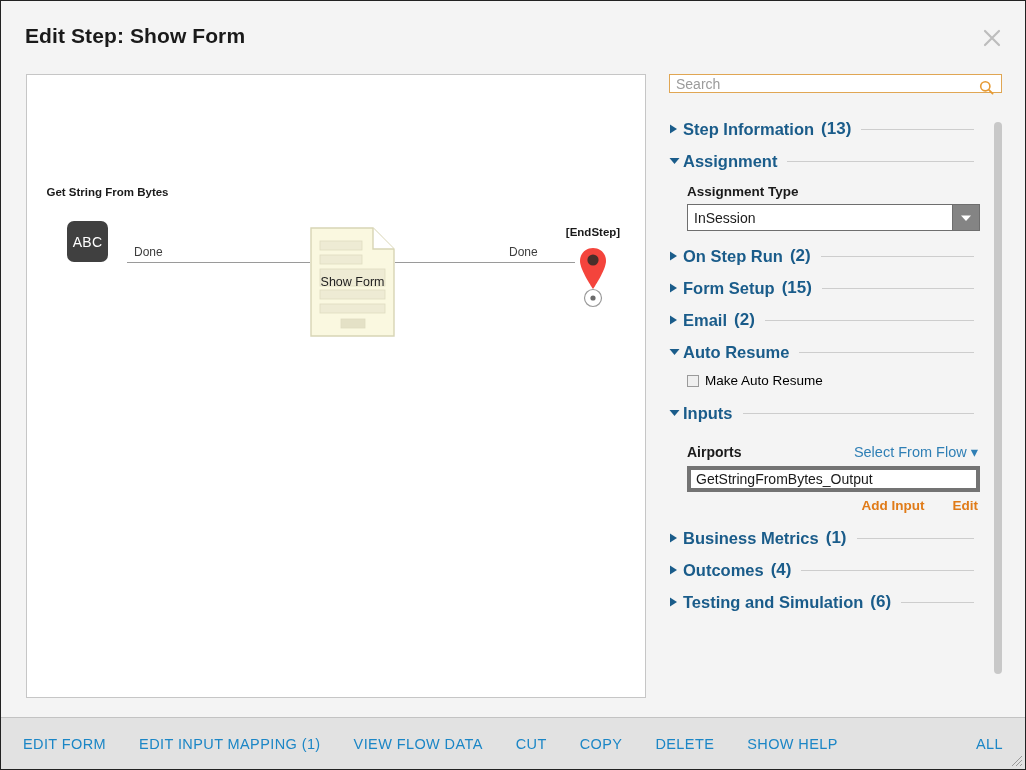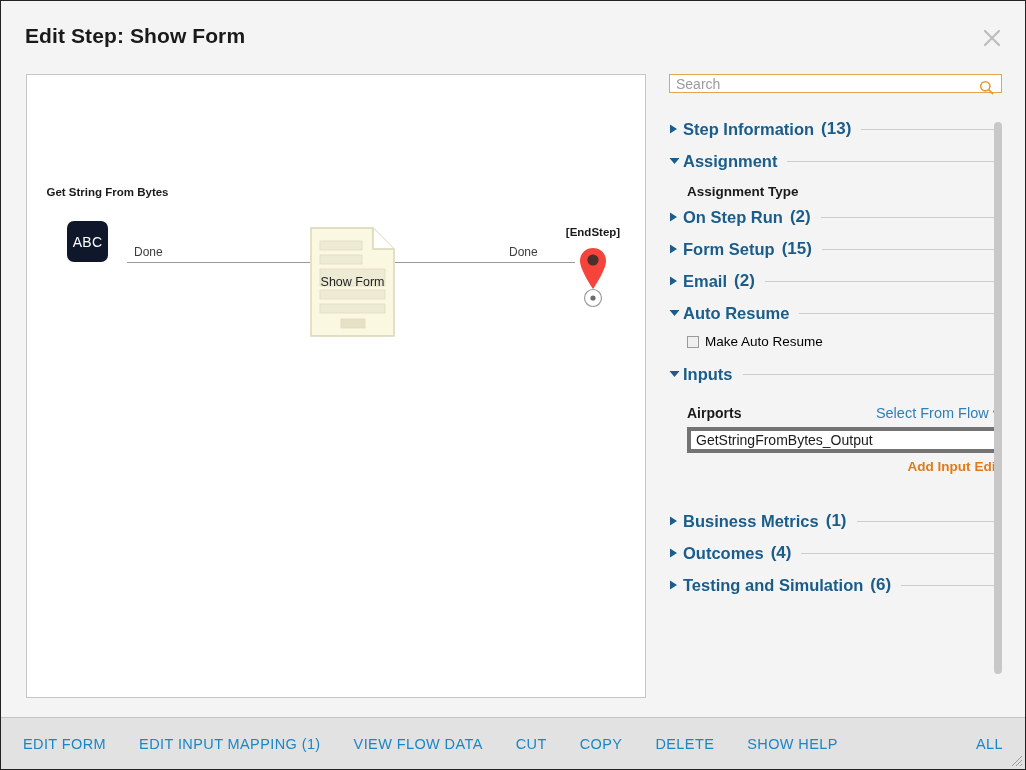--- a/index.html
+++ b/index.html
@@ -95,21 +95,21 @@
     text-align: center;
     font-size: 11.5px;
     font-weight: bold;
     color: #1a1a1a;
     line-height: 14px;
   }
   #abc-box {
     width: 41px;
     height: 41px;
     border-radius: 7px;
-    background: #0f172a;
+    background: #404040;
     color: #ffffff;
     font-size: 14px;
     display: flex;
     align-items: center;
     justify-content: center;
     letter-spacing: 0.3px;
   }
 
   
   #node-showform {
@@ -185,20 +185,21 @@
     position: absolute;
     right: 8px;
     top: 6px;
     pointer-events: none;
   }
 
   #props-scroll {
     position: relative;
     height: 578px;
     overflow: hidden;
+    padding-right: 22px;
   }
 
   .section-header {
     display: flex;
     align-items: center;
     gap: 0px;
     margin: 0 0 6px 0;
     cursor: pointer;
     height: 26px;
   }
@@ -312,22 +313,22 @@
     background: #ffffff;
     font-family: "Liberation Sans", sans-serif;
     font-size: 14px;
     color: #1a1a1a;
     padding: 0 5px;
     outline: none;
   }
   .link-row {
     display: flex;
     justify-content: flex-end;
-    gap: 4px;
-    margin: 6px 2px 34px 0;
+    gap: 28px;
+    margin: 6px 2px 12px 0;
   }
   .orange-link {
     font-size: 13.5px;
     font-weight: bold;
     color: #e07b18;
     cursor: pointer;
   }
 
   
   #panel-scrollbar {
@@ -459,20 +460,28 @@
         <div class="section-header">
           <span class="caret">
             <svg width="11" height="8" viewBox="0 0 11 8">
                 <path d="M0.5,1 L10.5,1 L5.5,7 Z" fill="#1a5c8a"></path>
               </svg>
           </span>
           <span class="section-title">Assignment</span>
           <span class="section-rule"></span>
         </div>
         <div class="field-label">Assignment Type</div>
+        <div class="select-wrap">
+          <span class="select-value">InSession</span>
+          <span class="select-btn">
+            <svg width="12" height="8" viewBox="0 0 12 8">
+                <path d="M1,1.5 L11,1.5 L6,7 Z" fill="#ffffff"></path>
+              </svg>
+          </span>
+        </div>
 
         <div class="section-header">
           <span class="caret">
             <svg width="9" height="10" viewBox="0 0 9 10">
                 <path d="M1,0.5 L8,5 L1,9.5 Z" fill="#1a5c8a"></path>
               </svg>
           </span>
           <span class="section-title">On Step Run</span>
           <span class="section-count">(2)</span>
           <span class="section-rule"></span>

